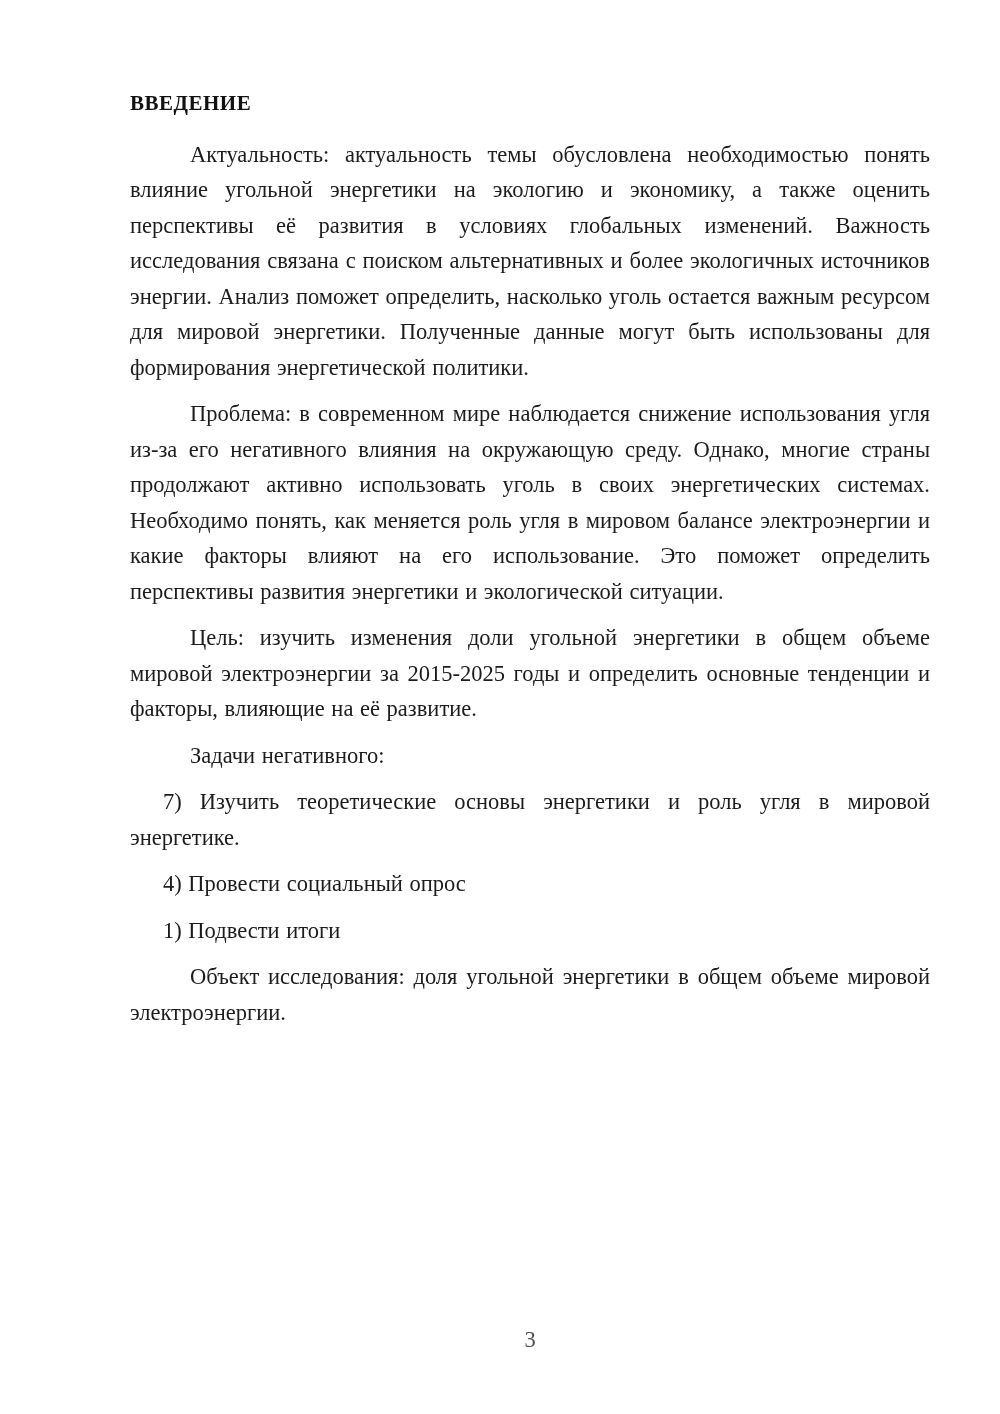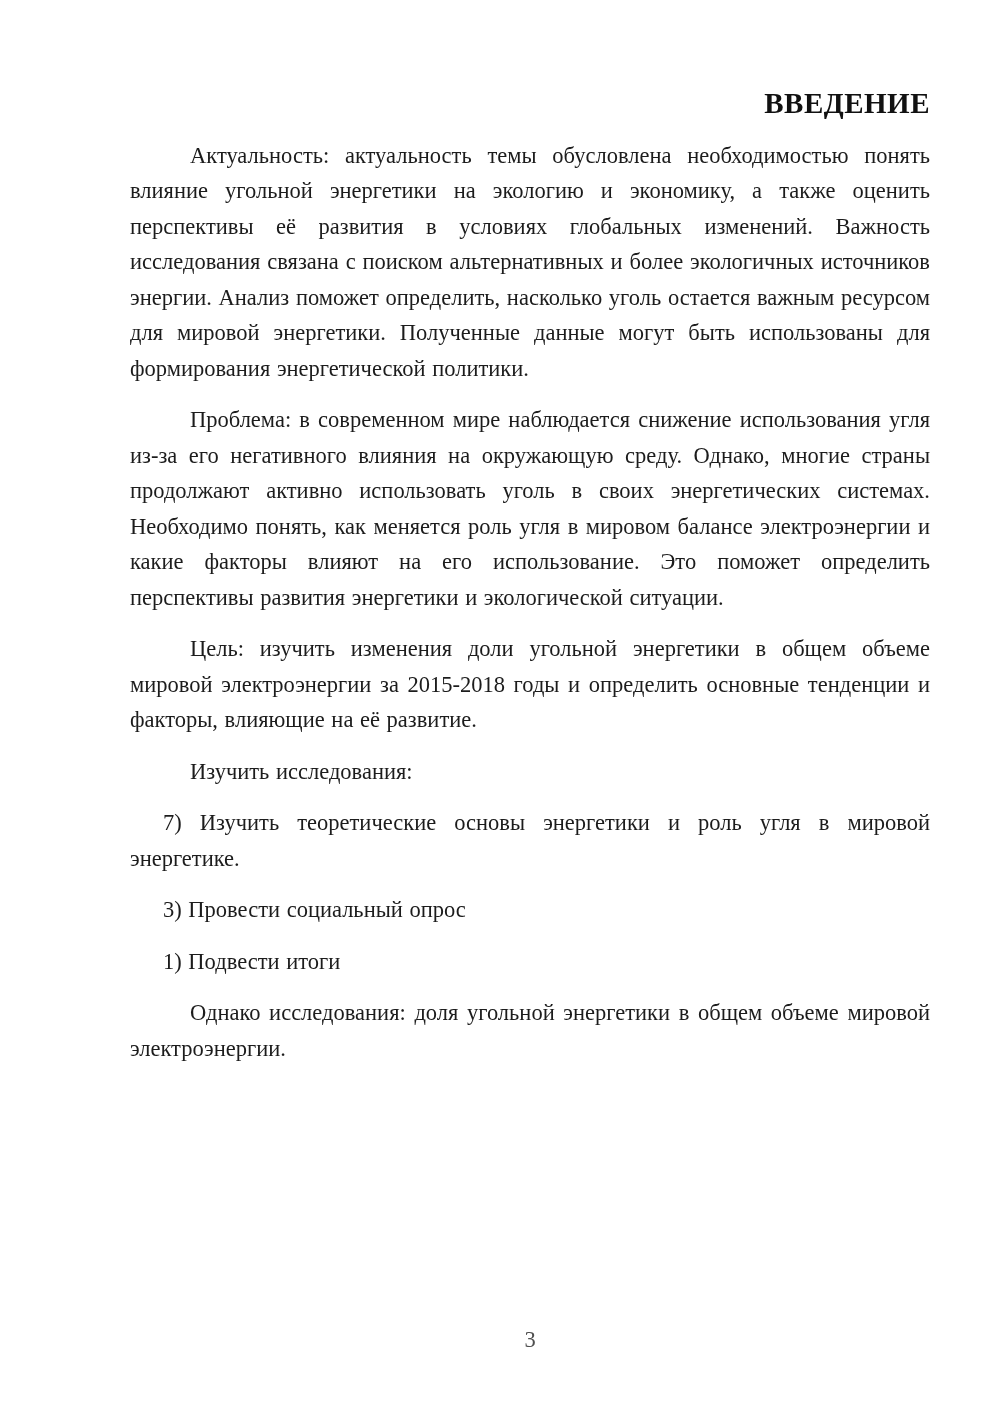--- a/index.html
+++ b/index.html
@@ -16,32 +16,32 @@
     font-family: "Liberation Serif", "DejaVu Serif", serif;
     color: #1c1c1c;
   }
   .content {
     position: absolute;
     left: 130px;
     top: 86px;
     width: 800px;
   }
   .doc-title {
-    font-size: 29px;
+    font-size: 21px;
     line-height: 35.5px;
     font-weight: bold;
-    text-align: right;
+    text-align: left;
     letter-spacing: 0.5px;
     margin: 0 0 15px 0;
     color: #111111;
   }
   .para {
     font-size: 22.5px;
     line-height: 35.5px;
-    margin: 16px 0 11px 0;
+    margin: 0 0 11px 0;
     text-align: justify;
     text-align-last: left;
     text-indent: 60px;
     word-spacing: 1px;
   }
   .para.task-item {
     text-indent: 33px;
   }
   .page-number {
     position: absolute;
@@ -58,29 +58,29 @@
 <body>
 
 <div class="page">
   <div class="content">
     <h1 class="doc-title">ВВЕДЕНИЕ</h1>
 
     <p class="para">Актуальность: актуальность темы обусловлена необходимостью понять влияние угольной энергетики на экологию и экономику, а также оценить перспективы её развития в условиях глобальных изменений. Важность исследования связана с поиском альтернативных и более экологичных источников энергии. Анализ поможет определить, насколько уголь остается важным ресурсом для мировой энергетики. Полученные данные могут быть использованы для формирования энергетической политики.</p>
 
     <p class="para">Проблема: в современном мире наблюдается снижение использования угля из-за его негативного влияния на окружающую среду. Однако, многие страны продолжают активно использовать уголь в своих энергетических системах. Необходимо понять, как меняется роль угля в мировом балансе электроэнергии и какие факторы влияют на его использование. Это поможет определить перспективы развития энергетики и экологической ситуации.</p>
 
-    <p class="para">Цель: изучить изменения доли угольной энергетики в общем объеме мировой электроэнергии за 2015-2018 годы и определить основные тенденции и факторы, влияющие на её развитие.</p>
+    <p class="para">Цель: изучить изменения доли угольной энергетики в общем объеме мировой электроэнергии за 2015-2025 годы и определить основные тенденции и факторы, влияющие на её развитие.</p>
 
-    <p class="para">Изучить исследования:</p>
+    <p class="para">Задачи негативного:</p>
 
     <p class="para task-item">7) Изучить теоретические основы энергетики и роль угля в мировой энергетике.</p>
 
 
 
-    <p class="para task-item">3) Провести социальный опрос</p>
+    <p class="para task-item">4) Провести социальный опрос</p>
 
     <p class="para task-item">1) Подвести итоги</p>
 
-    <p class="para">Однако исследования: доля угольной энергетики в общем объеме мировой электроэнергии.</p>
+    <p class="para">Объект исследования: доля угольной энергетики в общем объеме мировой электроэнергии.</p>
   </div>
 
   <div class="page-number">3</div>
 </div>
 
 </body></html>

